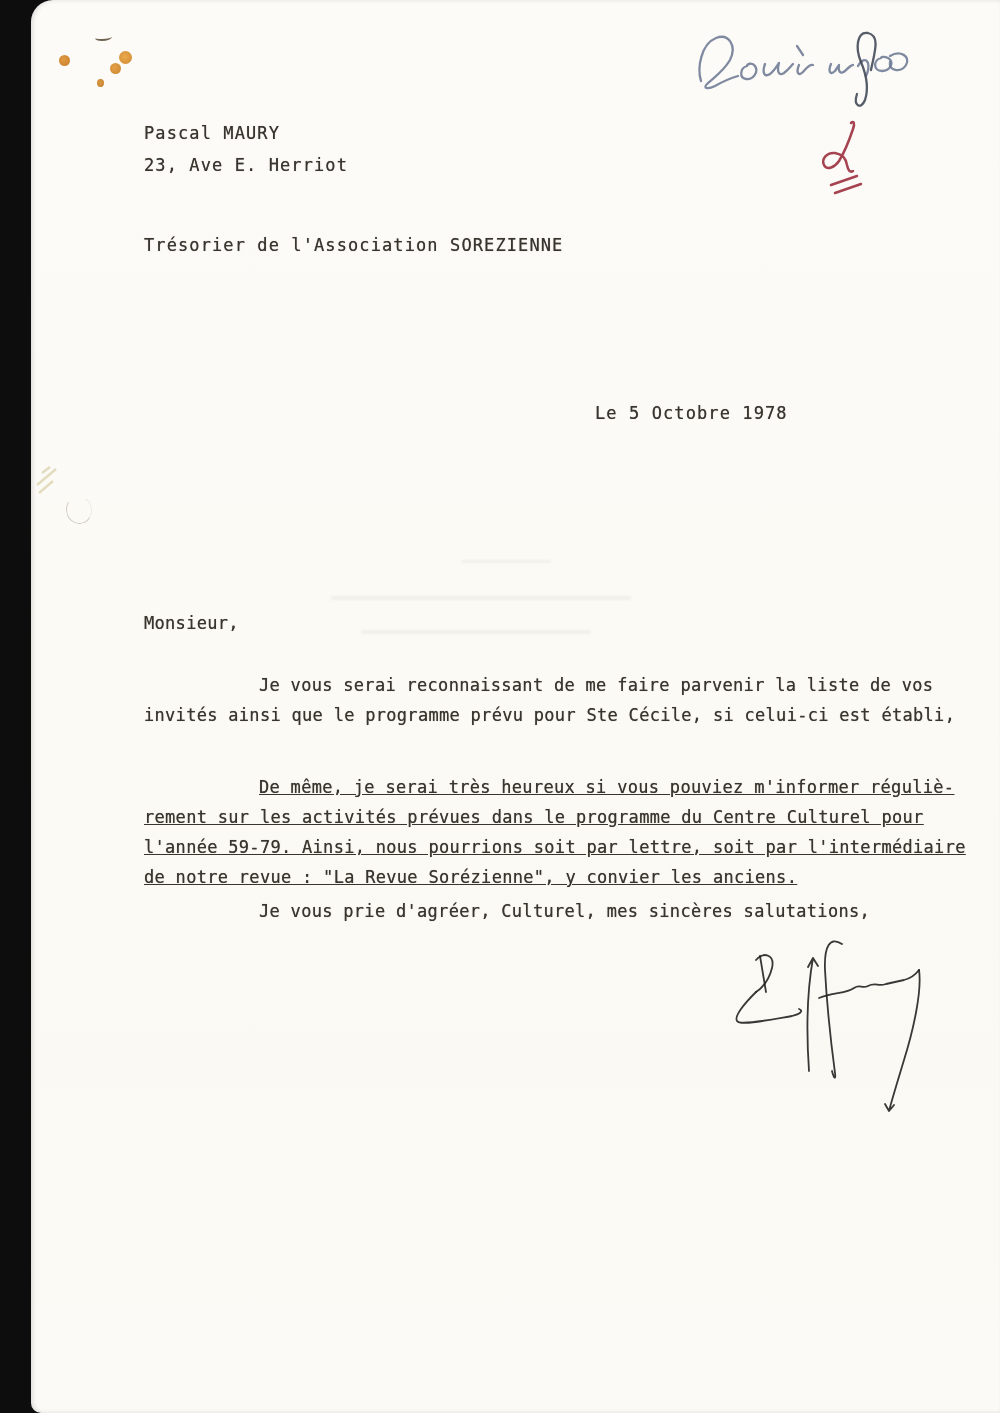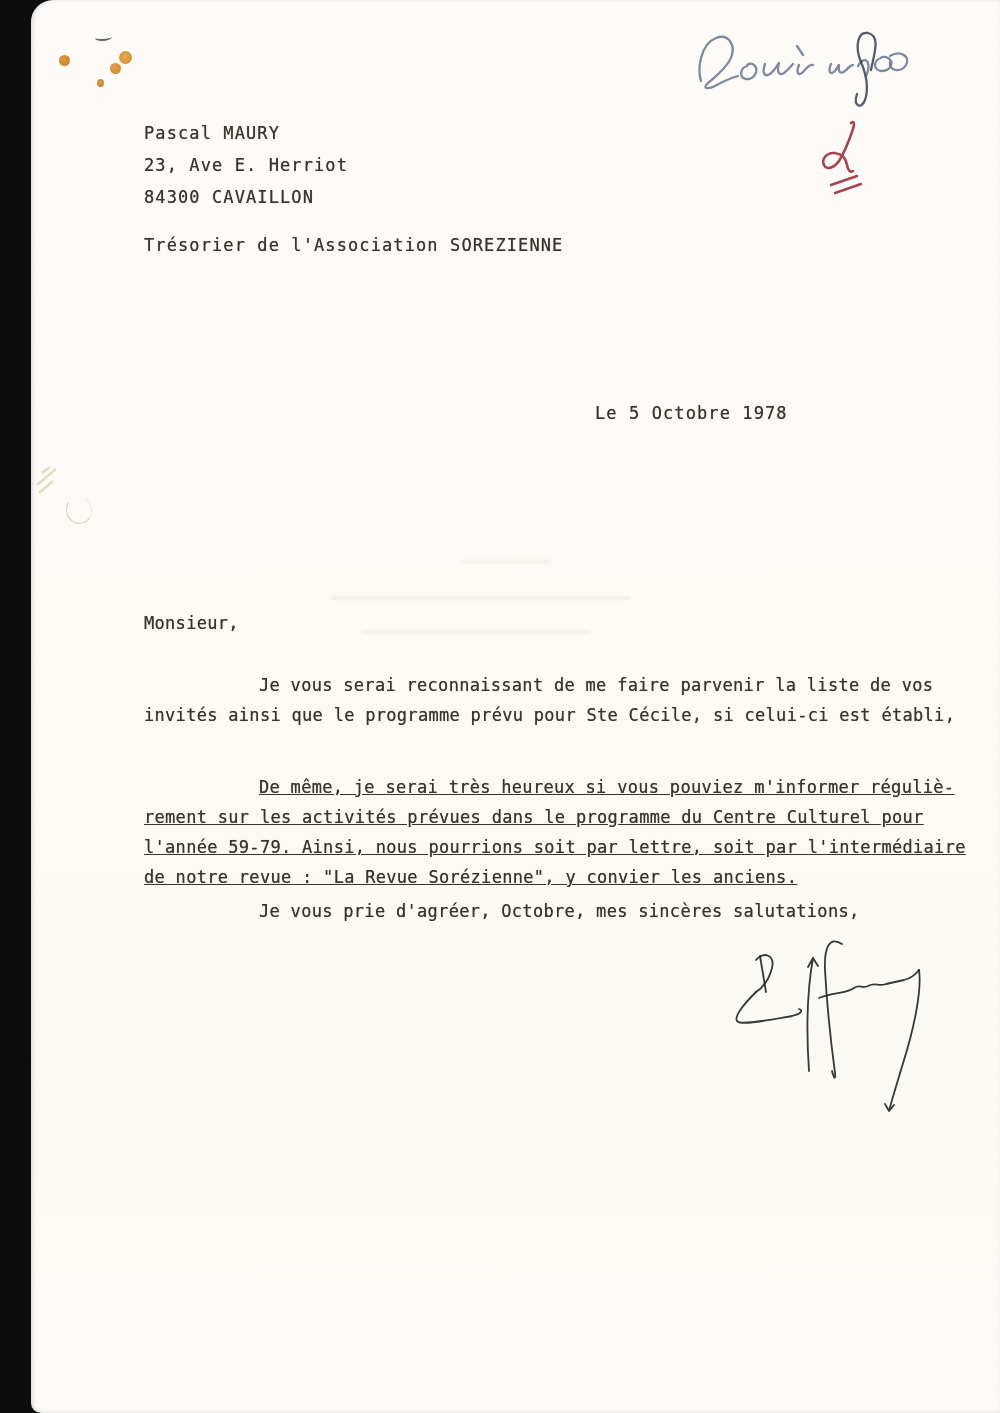--- a/index.html
+++ b/index.html
@@ -95,42 +95,41 @@
 
   <svg class="ink-svg" style="left:780px;top:115px" width="70" height="90" viewBox="0 0 70 90" role="img" aria-label="d">
     <path class="red-stroke" d="M40,8 C43,5 44,9 42,14 C38,26 33,38 28,46 C24,52 16,56 13,50 C10,44 16,37 24,38 C31,39 35,44 36,50 C37,55 39,58 42,56"></path>
     <path class="red-stroke" d="M20,70 L46,61" stroke-width="2"></path>
     <path class="red-stroke" d="M24,78 L50,69" stroke-width="2"></path>
   </svg>
 
   <div class="typed sender">
     <div class="line">Pascal MAURY</div>
     <div class="line">23, Ave E. Herriot</div>
-    <div class="line">84300 CAVAILLON</div>
   </div>
 
   <div class="typed role">Trésorier de l'Association SOREZIENNE</div>
 
   <div class="typed date">Le 5 Octobre 1978</div>
 
   <div class="typed salutation">Monsieur,</div>
 
   <div class="typed para p1">
     <div class="line indent">Je vous serai reconnaissant de me faire parvenir la liste de vos</div>
     <div class="line">invités ainsi que le programme prévu pour Ste Cécile, si celui-ci est établi,</div>
   </div>
 
   <div class="typed para p2">
     <div class="line indent">De même, je serai très heureux si vous pouviez m'informer réguliè-</div>
     <div class="line">rement sur les activités prévues dans le programme du Centre Culturel pour</div>
     <div class="line">l'année 59-79. Ainsi, nous pourrions soit par lettre, soit par l'intermédiaire</div>
     <div class="line">de notre revue : "La Revue Sorézienne", y convier les anciens.</div>
   </div>
 
-  <div class="typed closing indent">Je vous prie d'agréer, Octobre, mes sincères salutations,</div>
+  <div class="typed closing indent">Je vous prie d'agréer, Culturel, mes sincères salutations,</div>
 
   <svg class="ink-svg" style="left:683px;top:928px" width="220" height="200" viewBox="0 0 220 200" role="img" aria-label="signature">
     <path class="sig-stroke" d="M42,32 C50,23 61,27 58,40 C55,52 48,60 42,64"></path>
     <path class="sig-stroke" d="M46,28 C48,40 50,52 52,64"></path>
     <path class="sig-stroke" d="M42,64 C32,74 20,88 23,93 C26,98 55,92 78,88 C86,86 90,83 85,81"></path>
     <path class="sig-stroke" d="M95,143 C92,100 94,58 99,30 M99,30 L94,39 M99,30 L104,38"></path>
     <path class="sig-stroke" d="M128,16 C116,8 110,18 111,42 C113,80 117,115 121,145 C122,152 120,151 118,143"></path>
     <path class="sig-stroke" d="M105,70 C120,64 132,66 140,60 C146,56 148,61 154,58 C162,54 164,59 172,56 L190,52 C198,50 202,46 205,42"></path>
     <path class="sig-stroke" d="M205,42 C208,62 200,100 190,132 C184,152 179,168 175,183 M175,183 L171,176 M175,183 L180,177"></path>
   </svg>

